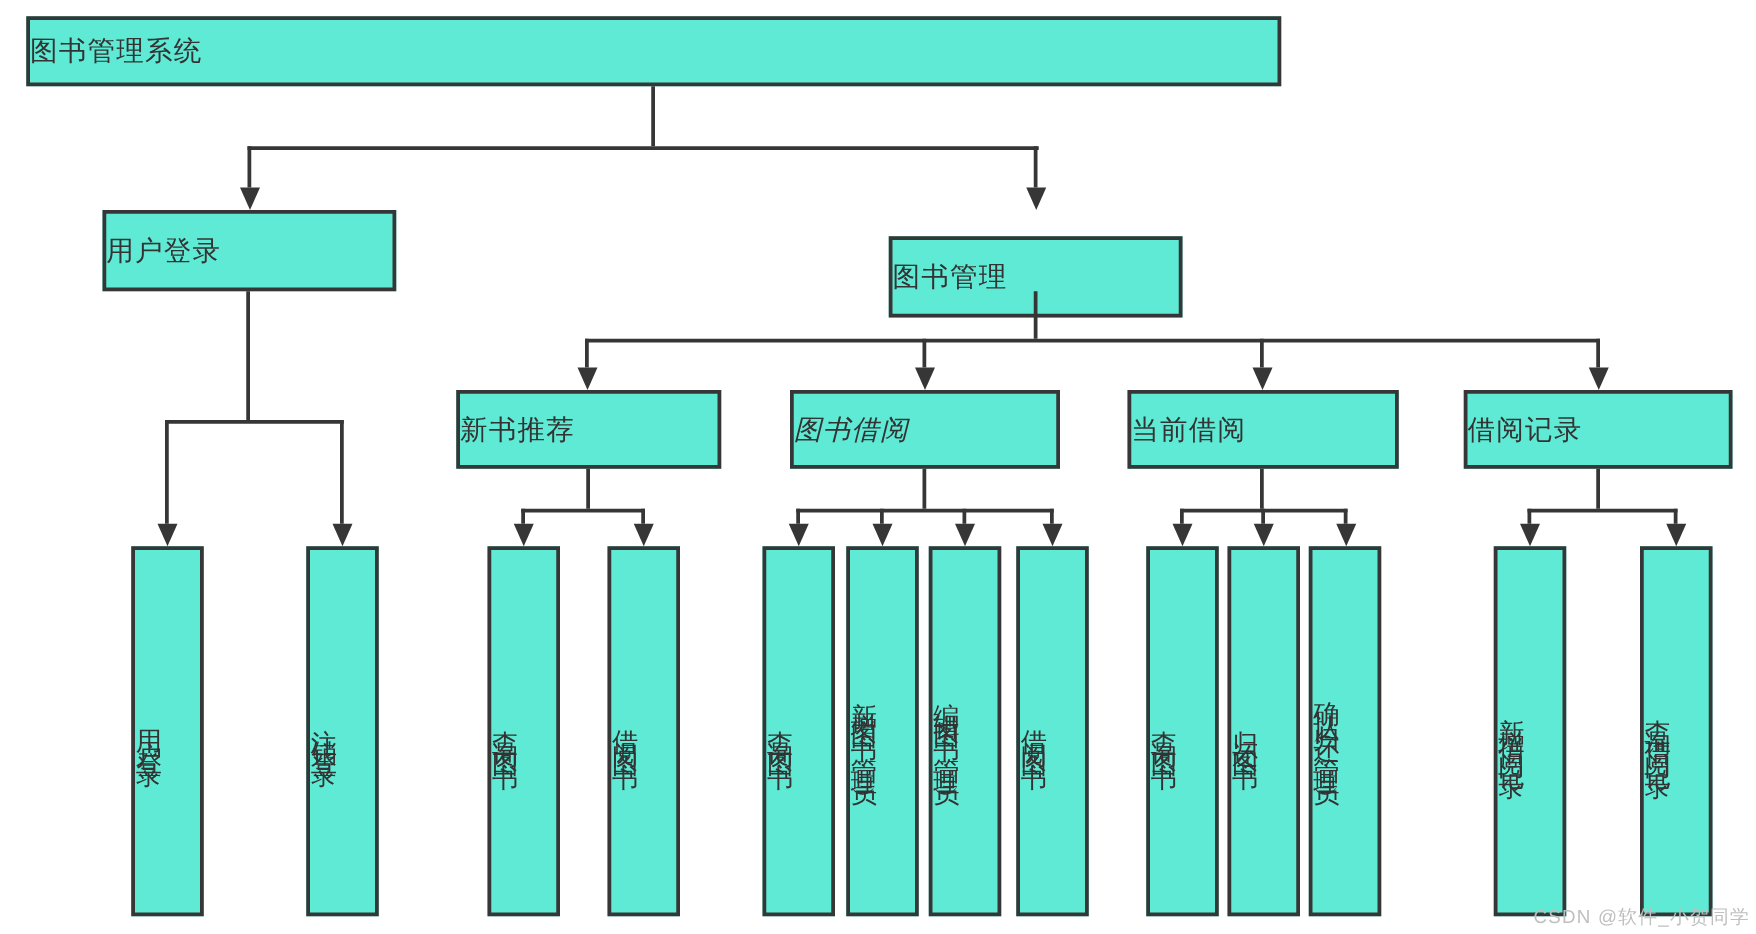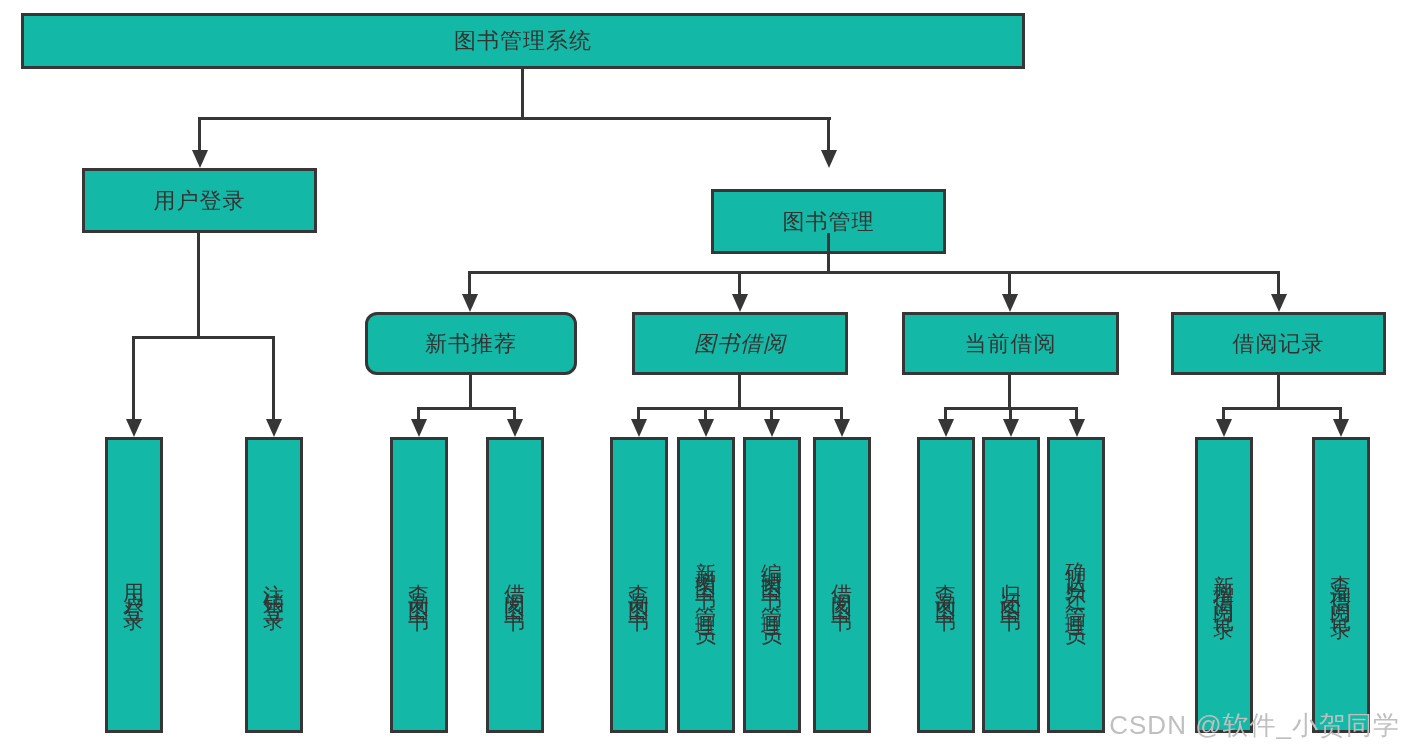--- a/index.html
+++ b/index.html
@@ -9,24 +9,24 @@
     height: 747px;
     background: #ffffff;
     font-family: "Liberation Sans", "DejaVu Sans", sans-serif;
     color: #333333;
     overflow: hidden;
   }
   .box {
     position: absolute;
     box-sizing: border-box;
     border: 3px solid #363636;
-    background: #14b8a6;
+    background: #5eead4;
     display: flex;
     align-items: center;
-    justify-content: center;
+    justify-content: flex-start;
   }
   .h-label { font-size: 22px; letter-spacing: 1px; white-space: nowrap; }
   .root-box   { left: 21px;  top: 13px;  width: 1004px; height: 56px; }
   .lvl2-box   { top: 168px; width: 235px; height: 65px; }
   .lvl3-box   { top: 312px; height: 63px; }
   .leaf       { top: 437px; width: 58px; height: 296px; }
   .vtext {
     writing-mode: vertical-rl;
     text-orientation: mixed;
     font-size: 21px;
@@ -44,21 +44,21 @@
     bottom: -18px;
     width: 0; height: 0;
     border-left: 8px solid transparent;
     border-right: 8px solid transparent;
     border-top: 18px solid #363636;
   }
   .watermark {
     position: absolute;
     right: 5px;
     bottom: 4px;
-    font-size: 26px;
+    font-size: 15px;
     color: #bfbfbf;
     letter-spacing: 1px;
     z-index: 5;
     white-space: nowrap;
   }
 </style>
 </head>
 <body>
 
 <div class="stage">
@@ -67,21 +67,21 @@
     <span class="h-label">图书管理系统</span>
   </div>
 
   <div class="box lvl2-box" style="left:82px;">
     <span class="h-label">用户登录</span>
   </div>
   <div class="box lvl2-box" style="left:711px;margin-top:21px;">
     <span class="h-label">图书管理</span>
   </div>
 
-  <div class="box lvl3-box" style="left:365px;width:212px;border-radius:12px;">
+  <div class="box lvl3-box" style="left:365px;width:212px;">
     <span class="h-label">新书推荐</span>
   </div>
   <div class="box lvl3-box" style="left:632px;width:216px;font-style:italic;">
     <span class="h-label">图书借阅</span>
   </div>
   <div class="box lvl3-box" style="left:902px;width:217px;">
     <span class="h-label">当前借阅</span>
   </div>
   <div class="box lvl3-box" style="left:1171px;width:215px;">
     <span class="h-label">借阅记录</span>

